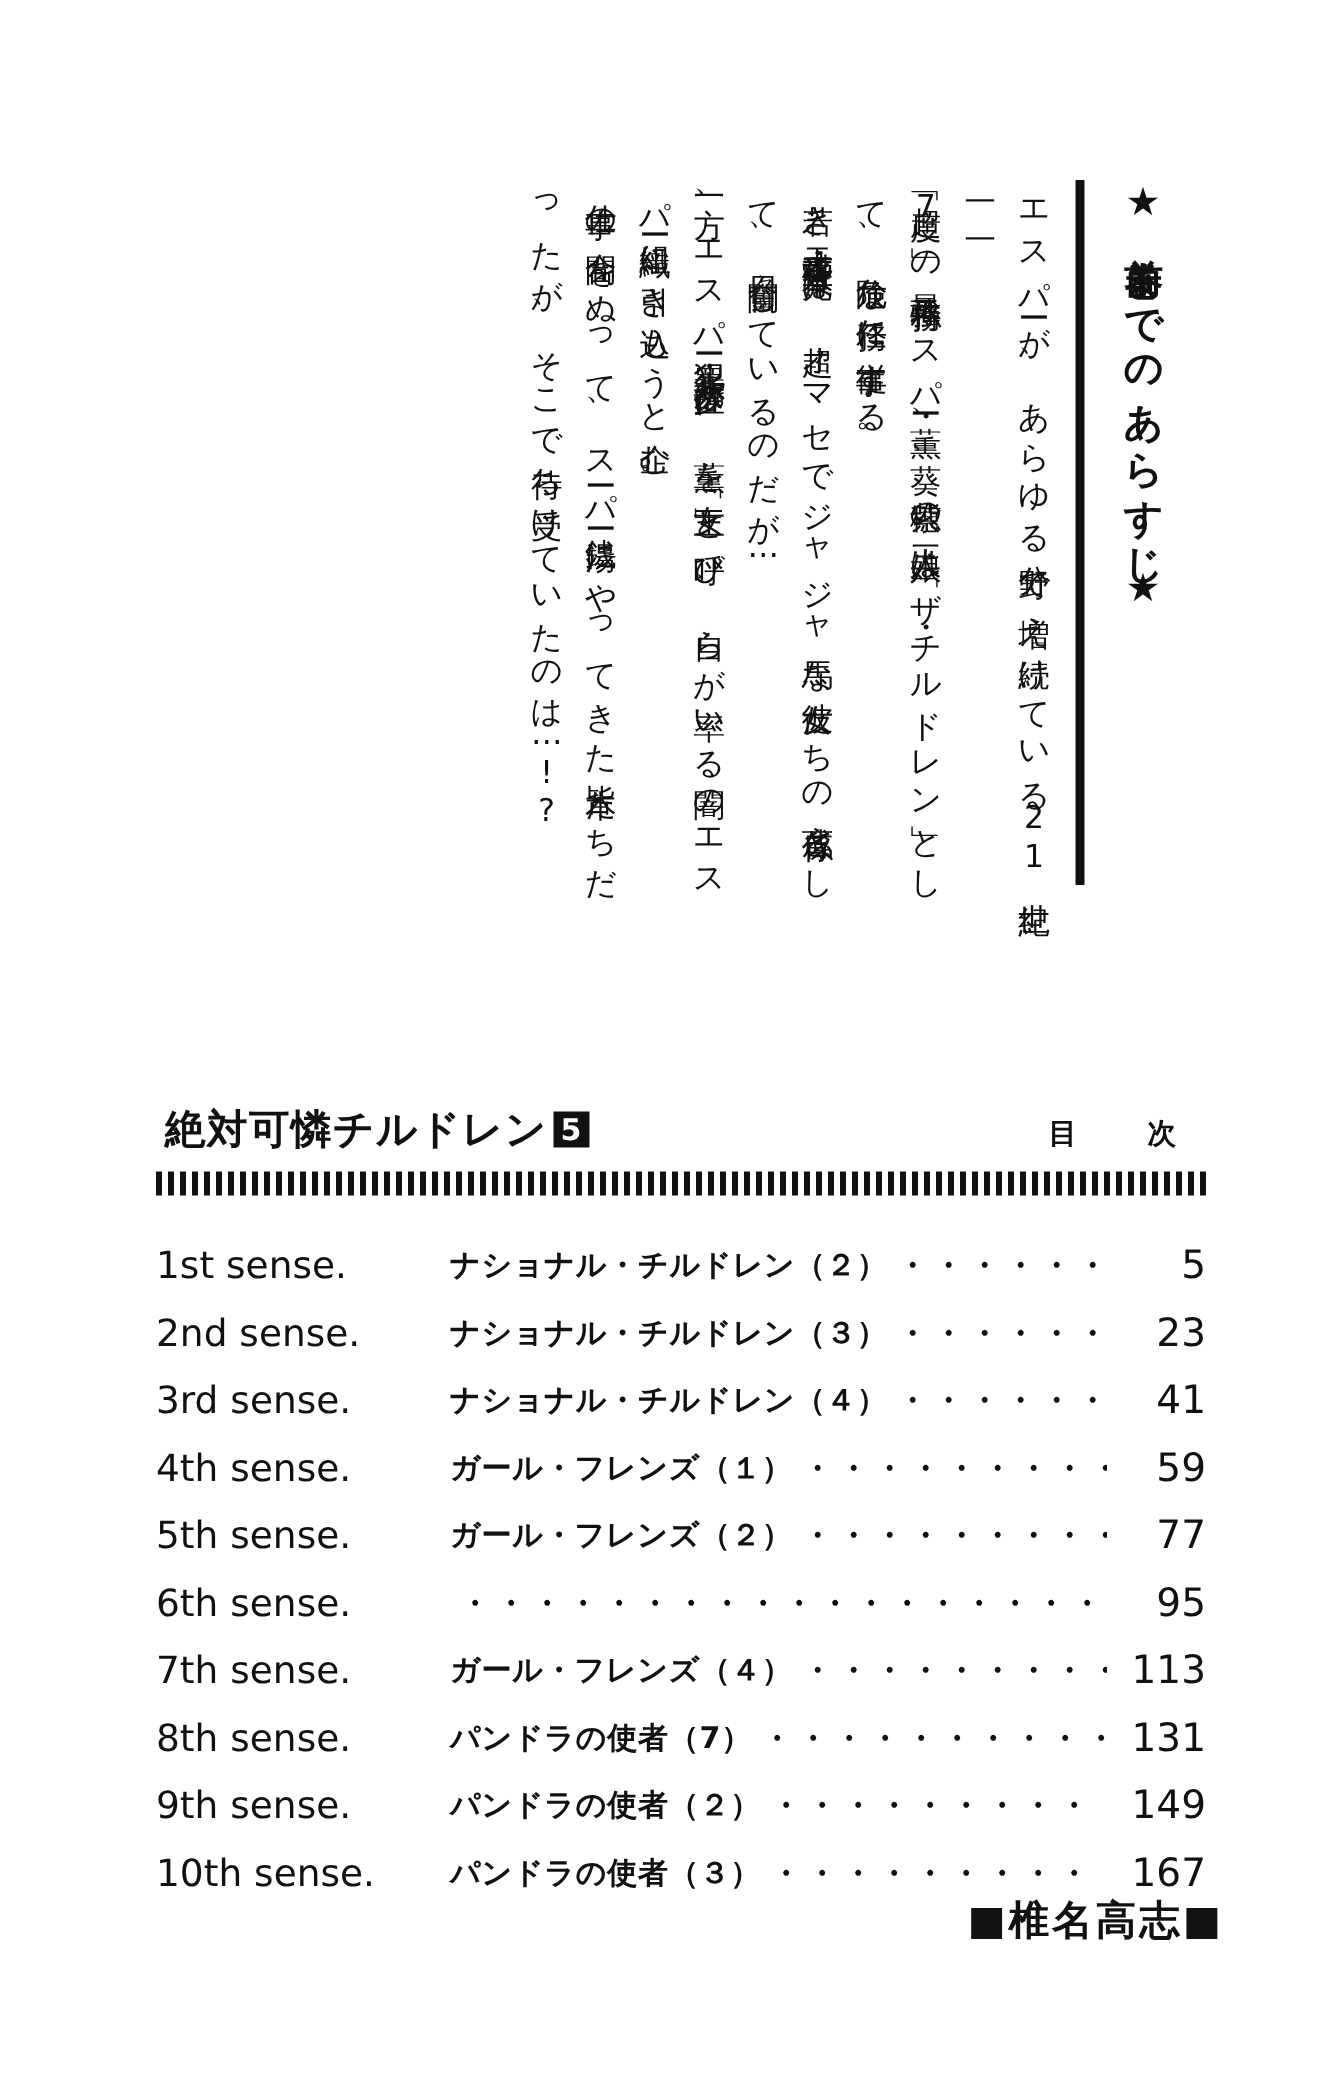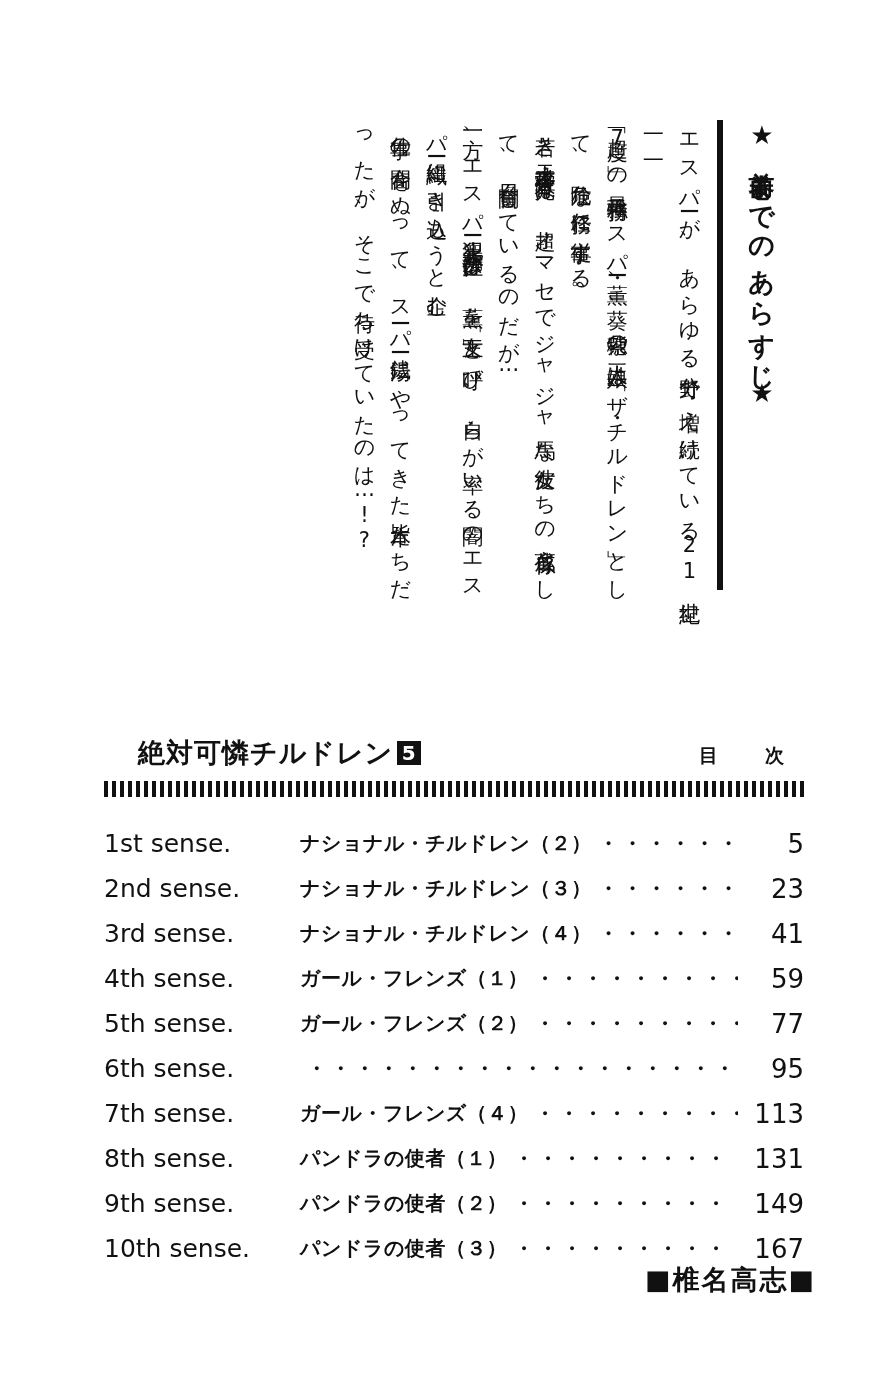--- a/index.html
+++ b/index.html
@@ -75,21 +75,20 @@
     align-items: baseline;
     justify-content: space-between;
     padding: 0 4px 0 6px;
   }
   .toc-booktitle {
     font-family: "DejaVu Sans", "Liberation Sans", sans-serif;
     font-weight: bold;
     font-size: 27px;
     letter-spacing: 1px;
     white-space: nowrap;
-    margin-left: 28px;
   }
   .vol-badge {
     display: inline-block;
     background: #111;
     color: #fff;
     font-size: 20px;
     font-weight: bold;
     width: 24px;
     height: 24px;
     line-height: 24px;
@@ -227,21 +226,21 @@
       <span class="toc-page">95</span>
     </div>
     <div class="toc-row">
       <span class="toc-sense">7th  sense.</span>
       <span class="toc-chapter">ガール・フレンズ（４）</span>
       <span class="toc-dots">・・・・・・・・・・・・・・・・・・・・・・・・・・・・・・</span>
       <span class="toc-page">113</span>
     </div>
     <div class="toc-row">
       <span class="toc-sense">8th  sense.</span>
-      <span class="toc-chapter">パンドラの使者（１）</span>
+      <span class="toc-chapter">パンドラの使者（7）</span>
       <span class="toc-dots">・・・・・・・・・・・・・・・・・・・・・・・・・・・・・・</span>
       <span class="toc-page">131</span>
     </div>
     <div class="toc-row">
       <span class="toc-sense">9th  sense.</span>
       <span class="toc-chapter">パンドラの使者（２）</span>
       <span class="toc-dots">・・・・・・・・・・・・・・・・・・・・・・・・・・・・・・</span>
       <span class="toc-page">149</span>
     </div>
     <div class="toc-row">

